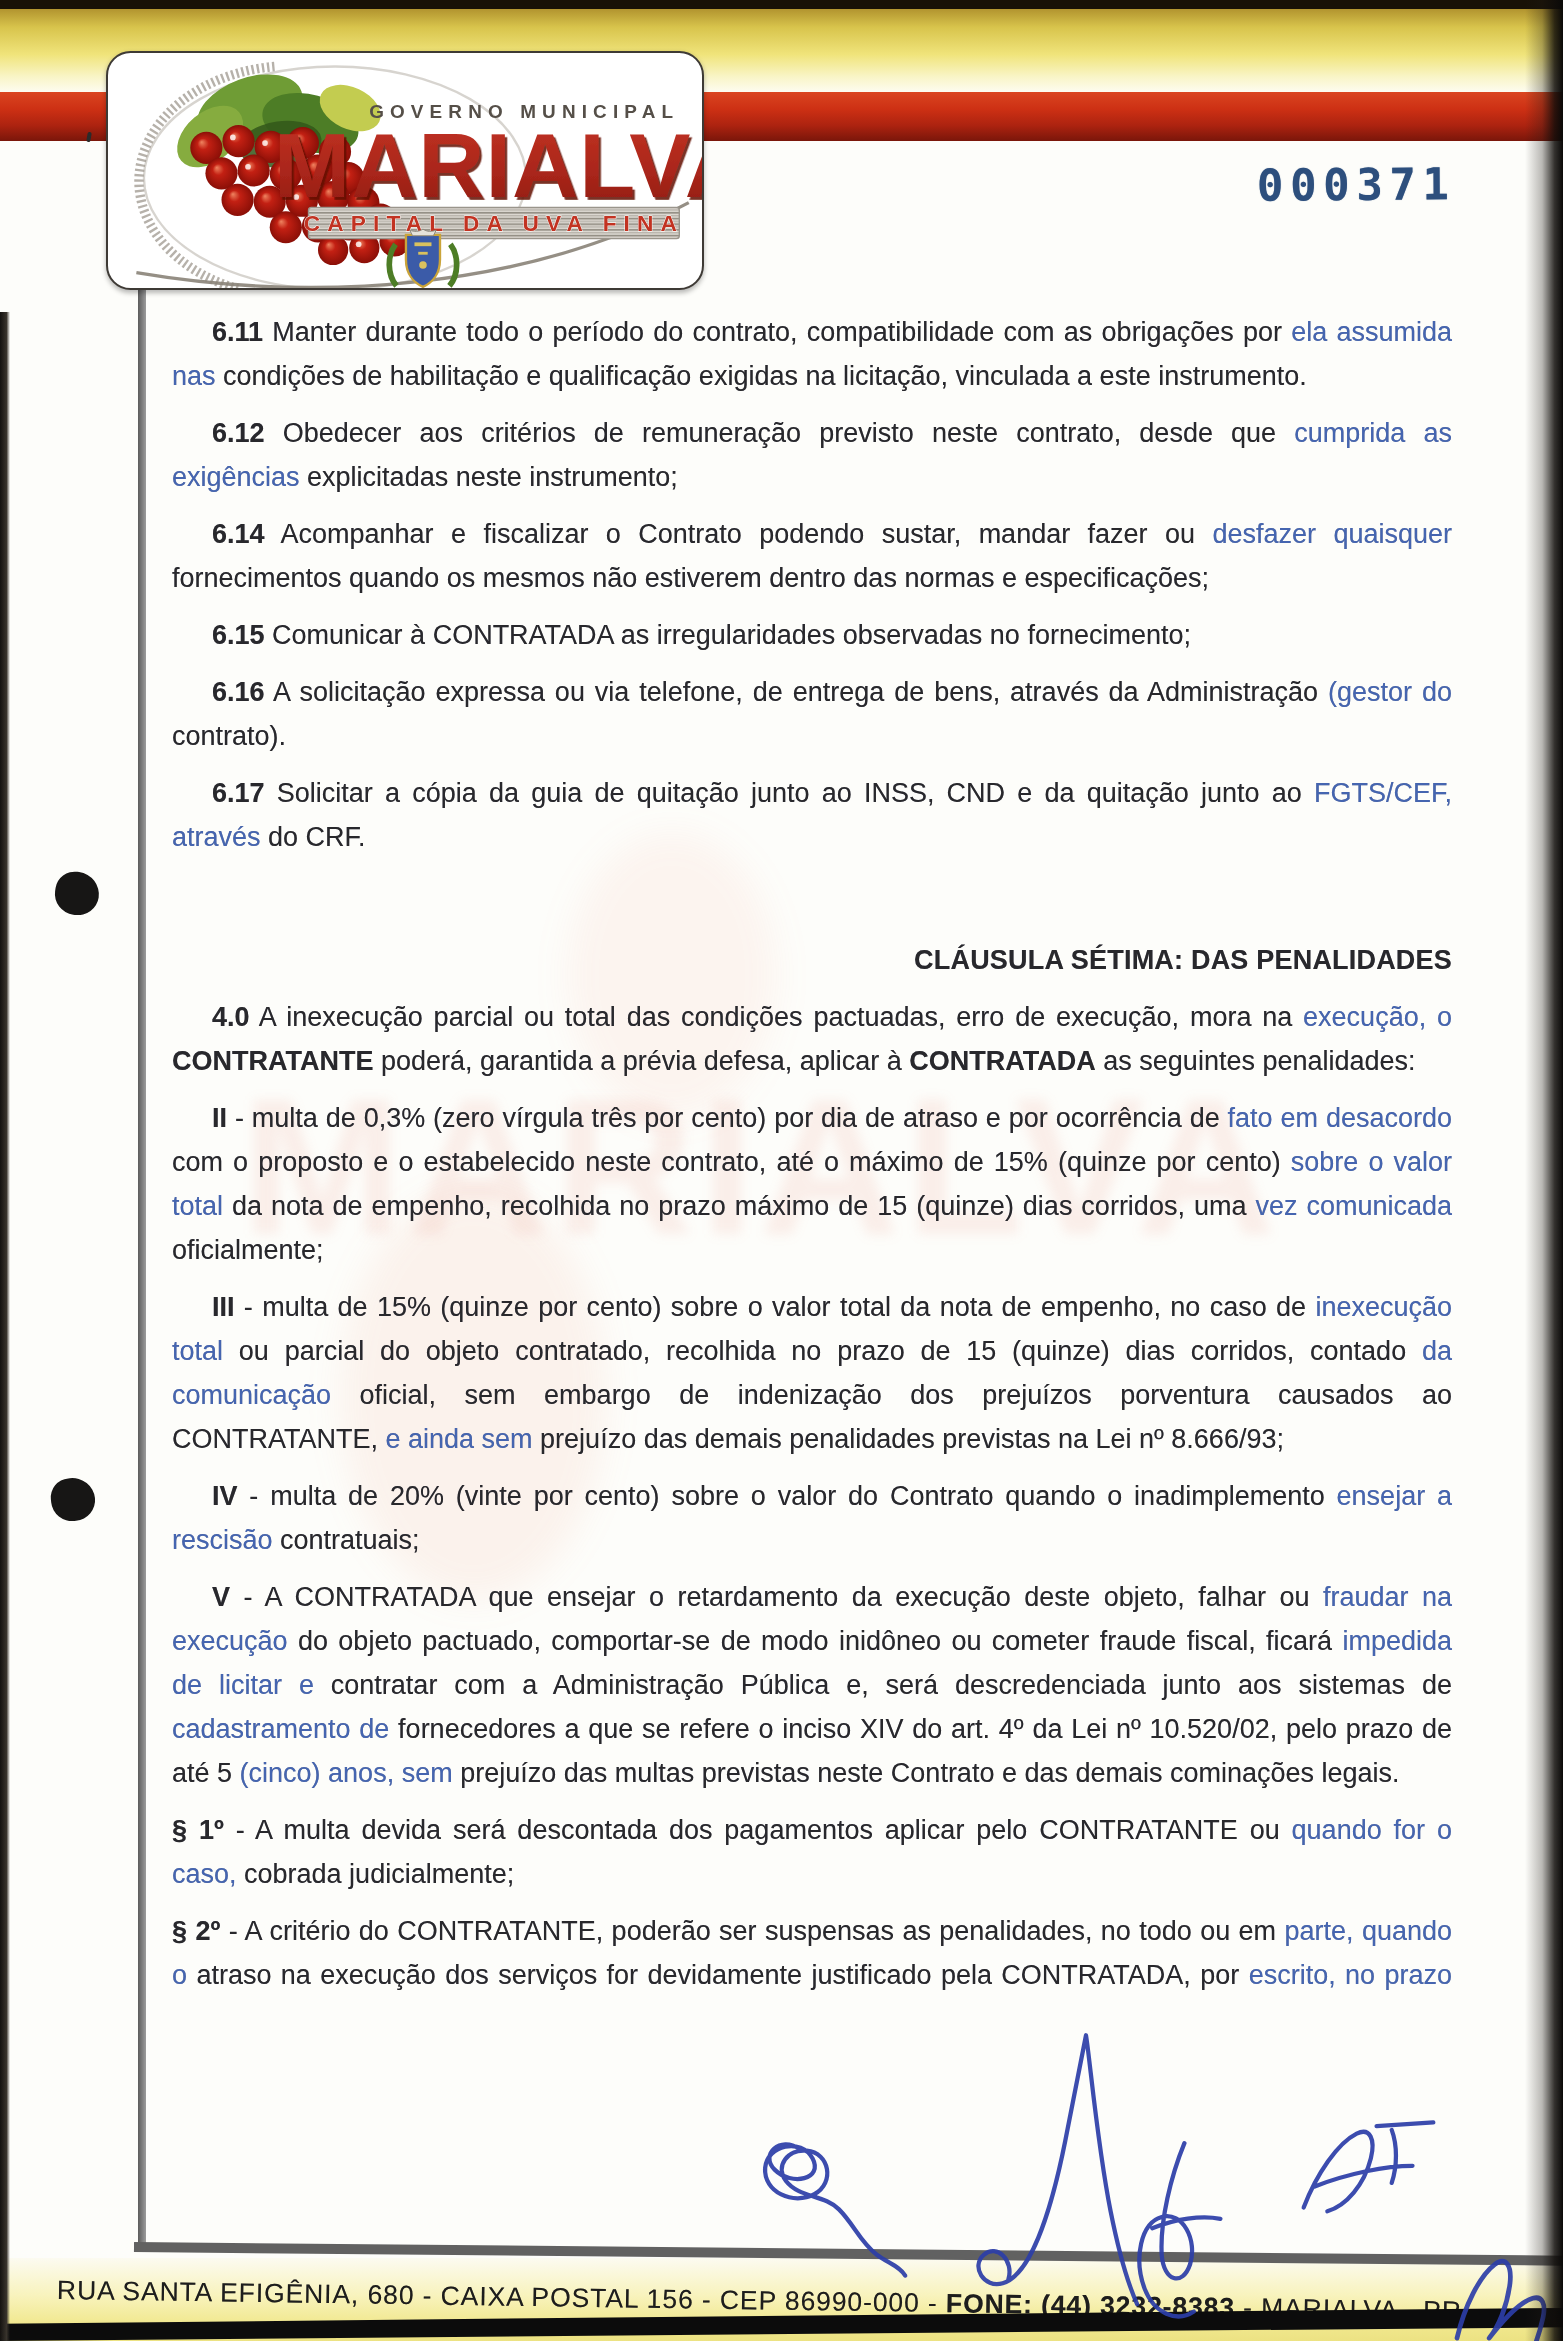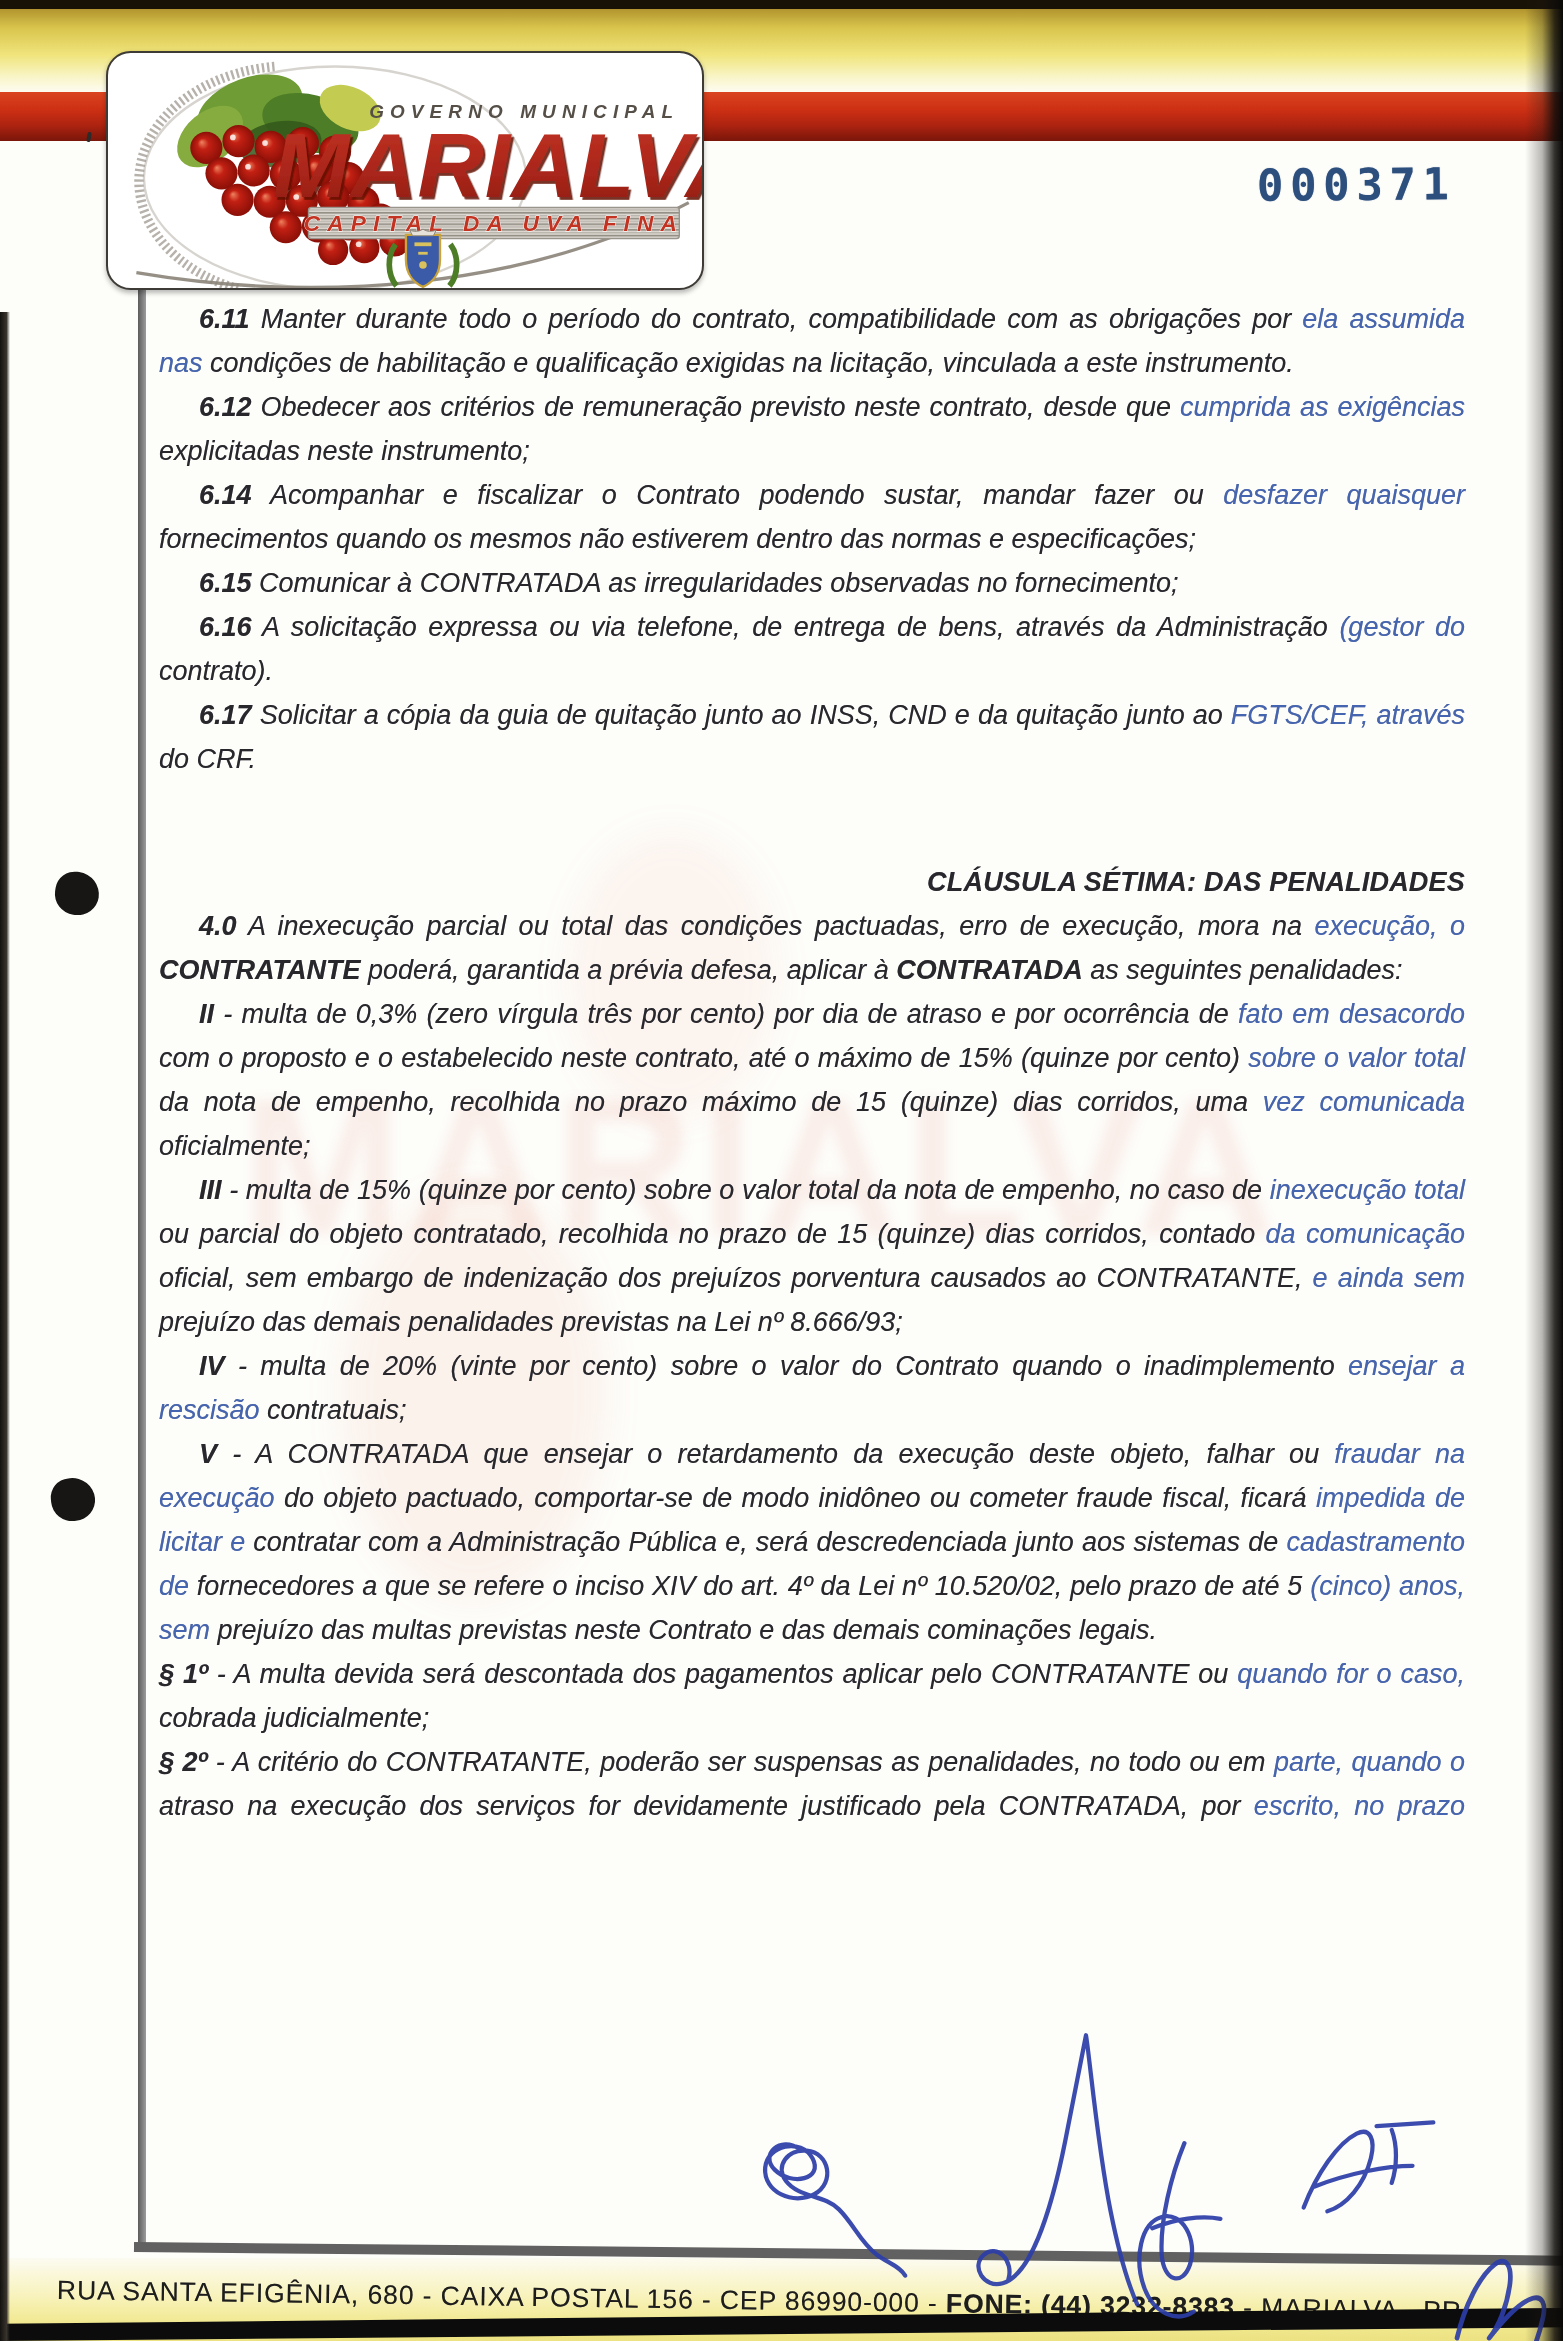--- a/index.html
+++ b/index.html
@@ -20,21 +20,21 @@
     background:linear-gradient(90deg,#141210 0%,#38332c 65%,rgba(56,51,44,0) 100%);}
   .hole{position:absolute;width:44px;height:43px;background:#171615;border-radius:46% 54% 50% 50%;z-index:12;}
   .hole.h1{left:55px;top:872px;transform:rotate(8deg);}
   .hole.h2{left:51px;top:1478px;transform:rotate(-6deg);}
   .speck{position:absolute;background:#2b2b2b;border-radius:1.9px;z-index:3;}
   .speck.s1{left:87px;top:132px;width:3.8px;height:10.4px;transform:rotate(10deg);}
   .speck.s2{left:263px;top:135px;width:3.8px;height:8.5px;transform:rotate(22deg);}
 
   
   .logo-box{position:absolute;left:106px;top:51px;width:594px;height:235px;background:#fff;
-    border:2.8px solid #3e3a35;border-radius:24.6px;z-index:10;box-shadow:0 2.8px 5.7px rgba(0,0,0,.28);overflow:hidden;font-style:italic;}
+    border:2.8px solid #3e3a35;border-radius:24.6px;z-index:10;box-shadow:0 2.8px 5.7px rgba(0,0,0,.28);overflow:hidden;}
 
   
   .page-number{position:absolute;left:1257px;top:159px;z-index:10;
     font-family:"DejaVu Sans Mono",monospace;font-weight:bold;font-size:44px;letter-spacing:6.6px;
     color:#2d4f7d;text-shadow:0 0 0.9px rgba(45,79,125,.55);transform:rotate(-.4deg);}
 
   
   .frame-left{position:absolute;left:138px;top:290px;width:7.6px;height:1957px;z-index:5;
     background:linear-gradient(90deg,#5c5c5c,#9c9c9c);}
   .frame-bottom{position:absolute;left:134px;top:2242px;width:1431px;height:9.5px;background:#616161;
@@ -44,21 +44,21 @@
   .ghost{position:absolute;left:241px;top:1055px;z-index:2;font-weight:900;font-size:194px;letter-spacing:5.7px;
     color:rgba(226,112,86,.10);filter:blur(5.7px);white-space:nowrap;}
   .blob{position:absolute;z-index:2;filter:blur(17px);border-radius:50%;}
   .blob.b1{left:341px;top:1192px;width:265px;height:407px;background:rgba(236,132,100,.09);}
   .blob.b2{left:568px;top:833px;width:208px;height:284px;background:rgba(236,132,100,.07);}
 
   
   .doc-body{position:absolute;left:159px;top:297px;width:1306px;z-index:8;
     font-size:27px;line-height:44px;color:#28282c;
     text-shadow:0 0 0.6px rgba(45,45,70,.45);}
-  .para{margin:0;text-align:justify;font-style:italic;}
+  .para{margin:13px;text-align:justify;}
   .para.indent{text-indent:40px;}
   .para.gap-top{margin-top:44px;}
   .para.heading{margin-top:79px;text-align:right;letter-spacing:0.2px;}
   .para.justify-last{text-align-last:justify;}
   .b{font-weight:bold;}
   .blue{color:#4565b0;}
 
   
   .signatures{position:absolute;left:662px;top:1931px;z-index:30;}
 

